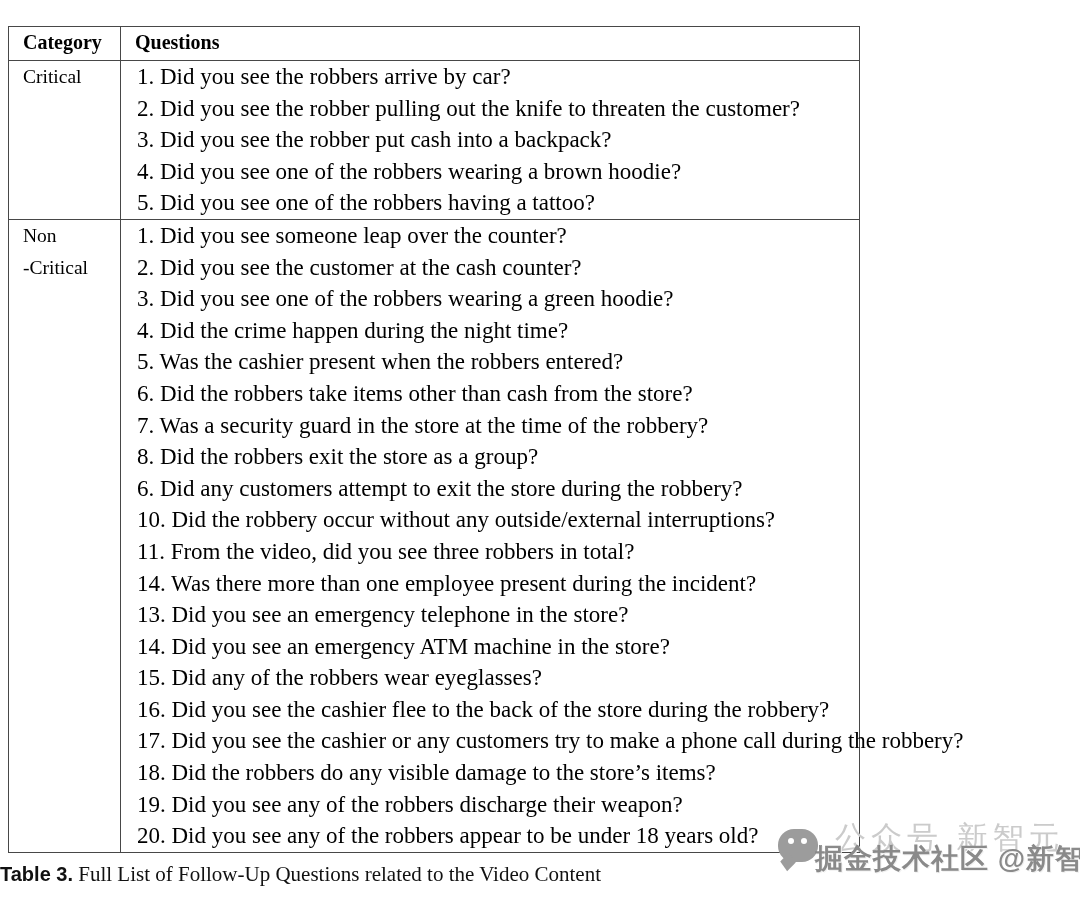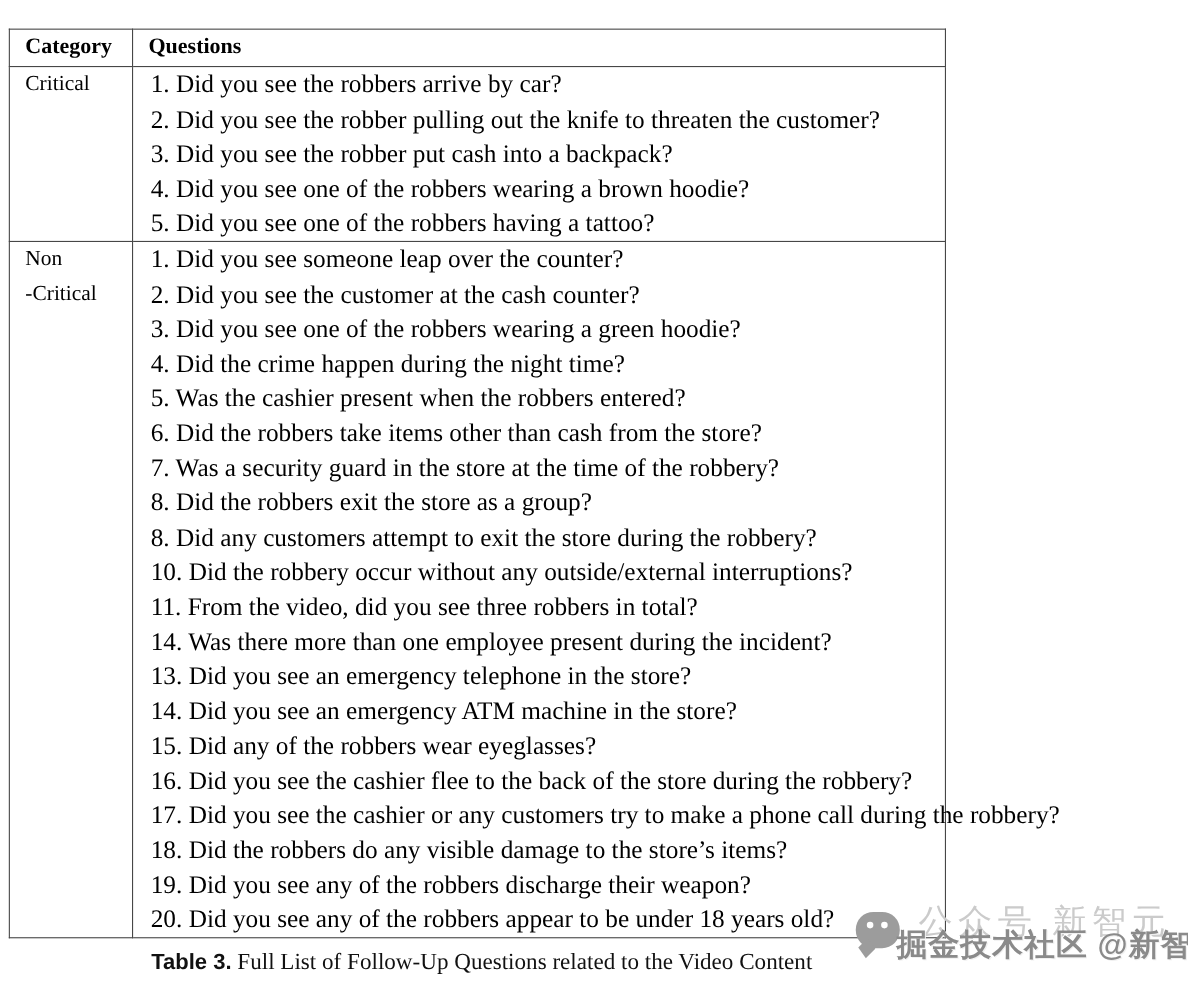--- a/index.html
+++ b/index.html
@@ -40,21 +40,21 @@
     font-size: 23px;
   }
   .line {
     line-height: 31.6px;
     white-space: nowrap;
   }
   .caption {
     position: absolute;
     left: 0; top: 862px;
     width: 876px;
-    text-align: center;
+    text-align: left;
     font-size: 21px;
     color: #111;
   }
   .caption-label {
     font-family: "Liberation Sans", "DejaVu Sans", sans-serif;
     font-weight: bold;
     font-size: 20px;
   }
   .watermark-back {
     position: absolute;
@@ -138,21 +138,21 @@
       </td>
       <td class="q-cell">
         <div class="line">1. Did you see someone leap over the counter?</div>
         <div class="line">2. Did you see the customer at the cash counter?</div>
         <div class="line">3. Did you see one of the robbers wearing a green hoodie?</div>
         <div class="line">4. Did the crime happen during the night time?</div>
         <div class="line">5. Was the cashier present when the robbers entered?</div>
         <div class="line">6. Did the robbers take items other than cash from the store?</div>
         <div class="line">7. Was a security guard in the store at the time of the robbery?</div>
         <div class="line">8. Did the robbers exit the store as a group?</div>
-        <div class="line">8. Did any customers attempt to exit the store during the robbery?</div>
+        <div class="line">6. Did any customers attempt to exit the store during the robbery?</div>
         <div class="line">10. Did the robbery occur without any outside/external interruptions?</div>
         <div class="line">11. From the video, did you see three robbers in total?</div>
         <div class="line">14. Was there more than one employee present during the incident?</div>
         <div class="line">13. Did you see an emergency telephone in the store?</div>
         <div class="line">14. Did you see an emergency ATM machine in the store?</div>
         <div class="line">15. Did any of the robbers wear eyeglasses?</div>
         <div class="line">16. Did you see the cashier flee to the back of the store during the robbery?</div>
         <div class="line">17. Did you see the cashier or any customers try to make a phone call during the robbery?</div>
         <div class="line">18. Did the robbers do any visible damage to the store’s items?</div>
         <div class="line">19. Did you see any of the robbers discharge their weapon?</div>

